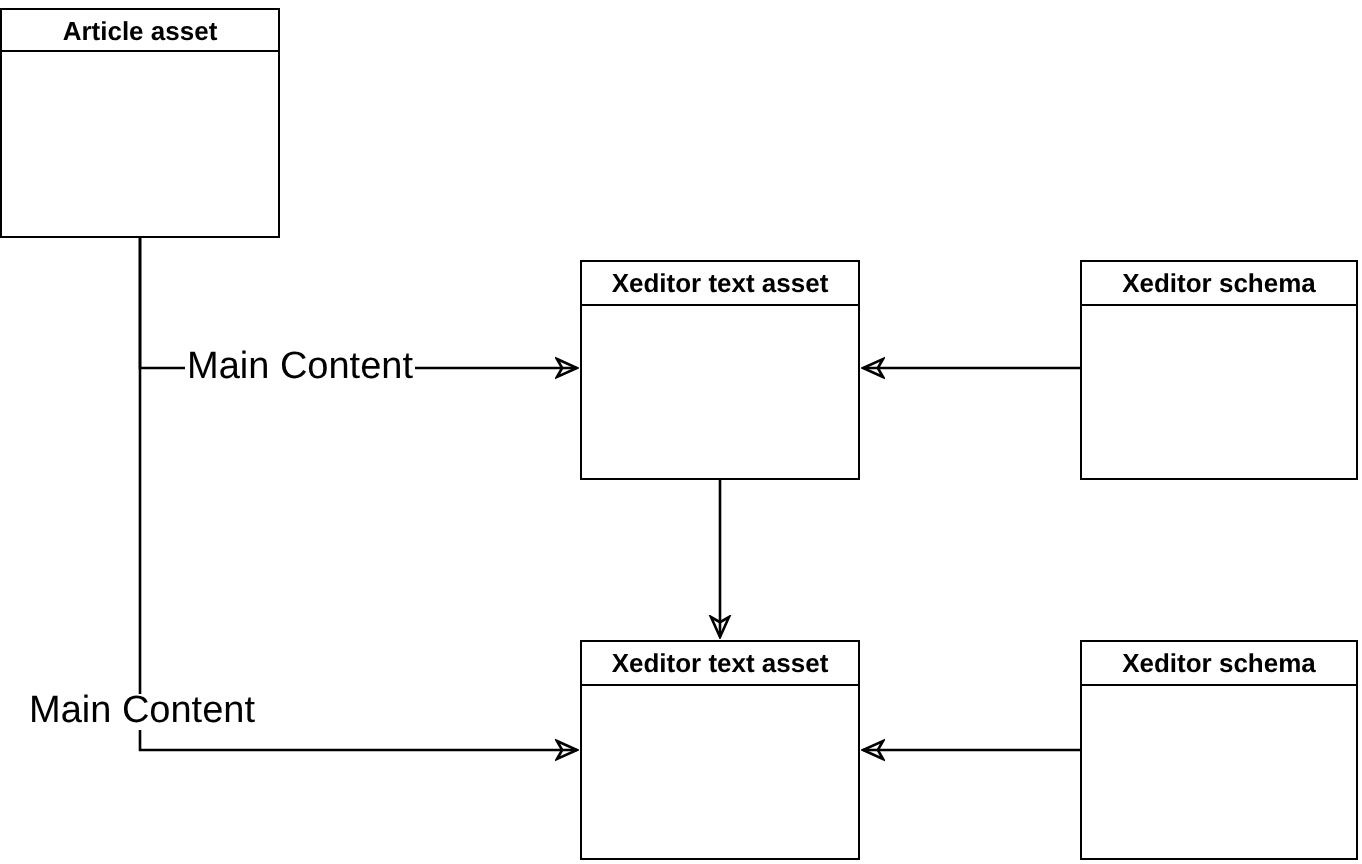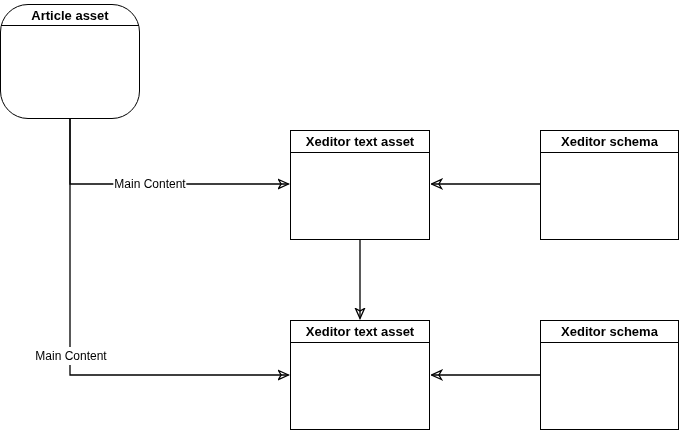--- a/index.html
+++ b/index.html
@@ -48,21 +48,21 @@
   }
   .node-header.short { height: 21px; }
   .node-body {
     width: 100%;
   }
   .edge-label {
     position: absolute;
     transform: translate(-50%, -50%);
     background: #ffffff;
     color: #000000;
-    font-size: 12px;
+    font-size: 19px;
     line-height: 18px;
     white-space: nowrap;
     padding: 0 1px;
   }
 </style>
 </head>
 <body>
 
 <div class="canvas">
 
@@ -77,21 +77,21 @@
     <path d="M540,184 L431.5,184" marker-end="url(#arrow)"></path>
     <path d="M360,240 L360,318.5" marker-end="url(#arrow)"></path>
     <path d="M540,375 L431.5,375" marker-end="url(#arrow)"></path>
   </svg>
 
   <div class="edge-label" style="left:150px; top:184px;">Main Content</div>
 
 
   <div class="edge-label" style="left:71px; top:356px;">Main Content</div>
 
-  <div class="node" style="left:0px; top:4px; width:140px; height:115px;border-radius:28px;">
+  <div class="node" style="left:0px; top:4px; width:140px; height:115px;">
     <div class="node-header short">Article asset</div>
     <div class="node-body"></div>
   </div>
 
   <div class="node" style="left:290px; top:130px; width:140px; height:110px;">
     <div class="node-header">Xeditor text asset</div>
     <div class="node-body"></div>
   </div>
 
   <div class="node" style="left:540px; top:130px; width:139px; height:110px;">

